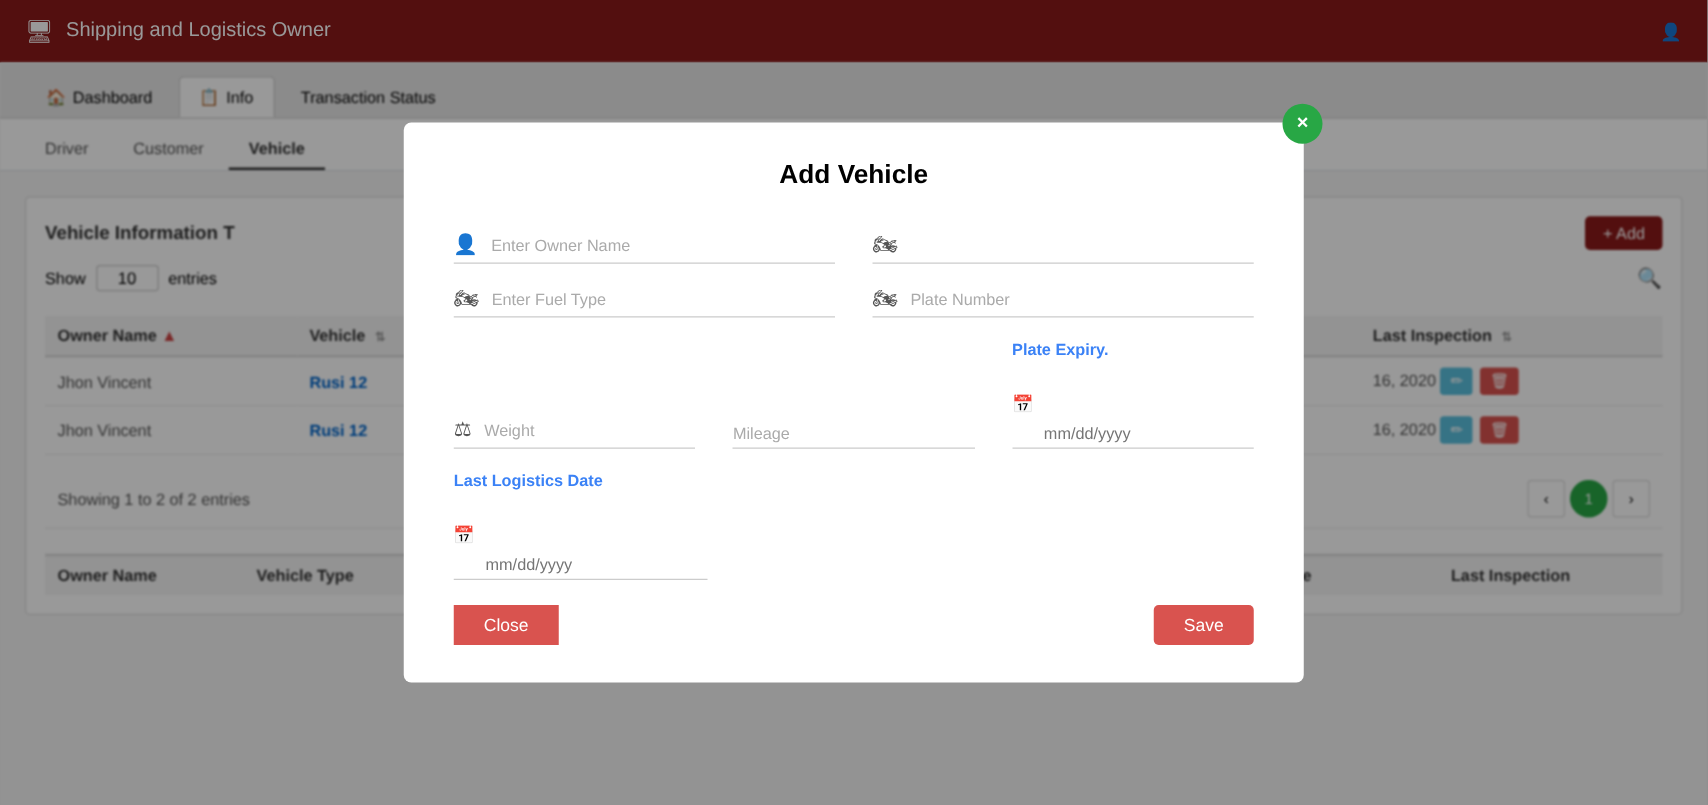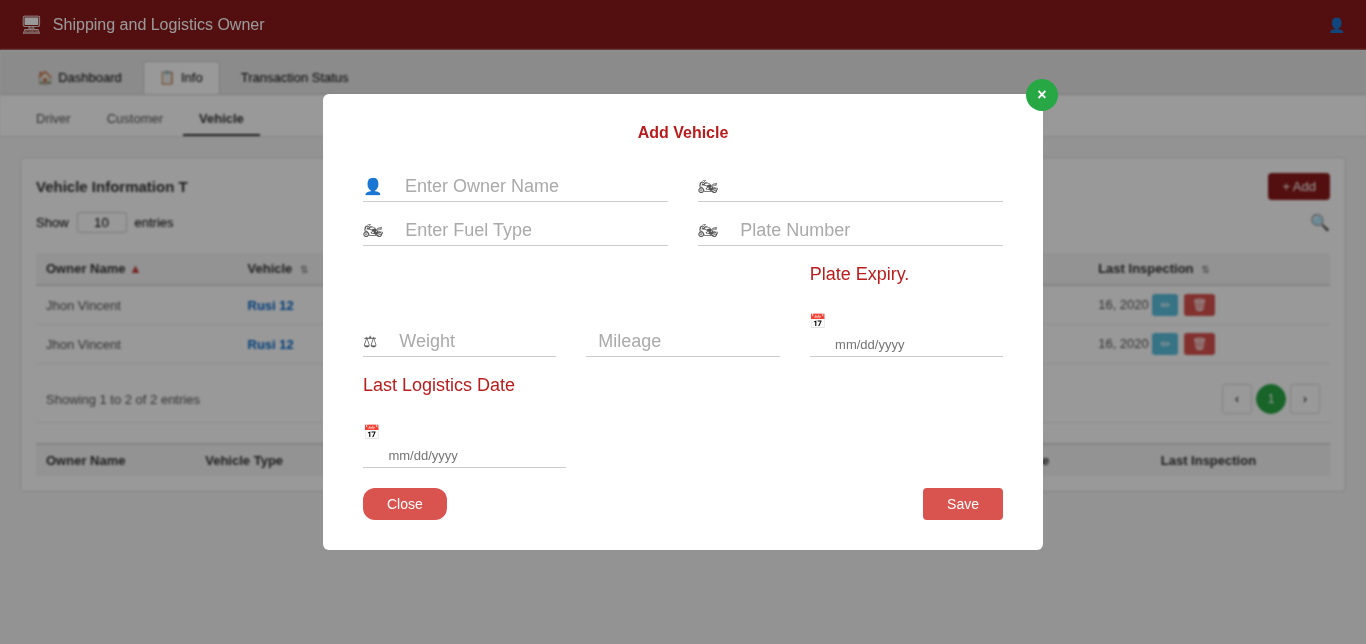--- a/index.html
+++ b/index.html
@@ -195,23 +195,23 @@
     
     .modal {
       background: white;
       border-radius: 6px;
       width: 720px;
       padding: 30px 40px;
       position: relative;
     }
     .modal-title {
       text-align: center;
-      font-size: 16px;
+      font-size: 21px;
       font-weight: bold;
-      color: #b91c1c;
+      color: #000000;
       margin-bottom: 34px;
     }
     .modal-close {
       position: absolute;
       top: -15px;
       right: -15px;
       width: 32px;
       height: 32px;
       background: #28a745;
       color: white;
@@ -236,35 +236,35 @@
       align-items: center;
       gap: 10px;
       border-bottom: 1px solid #ccc;
       padding-bottom: 4px;
     }
     .field-icon { color: #555; font-size: 16px; flex-shrink: 0; }
     .form-field input {
       border: none;
       outline: none;
       width: 100%;
-      font-size: 18px;
+      font-size: 13px;
       color: #555;
       background: transparent;
-      margin-left: 12px;
     }
     .form-field input::placeholder { color: #aaa; }
 
     .form-field-dated {
       display: flex;
       flex-direction: column;
       gap: 4px;
     }
     .form-field-dated label {
-      font-size: 18px;
-      color: #b91c1c;
+      font-size: 13px;
+      color: #3b82f6;
+      font-weight: bold;
     }
     .dated-input-wrap {
       display: flex;
       align-items: center;
       gap: 8px;
       border-bottom: 1px solid #ccc;
       padding-bottom: 4px;
     }
     .dated-input-wrap input {
       border: none;
@@ -297,21 +297,21 @@
     .modal-footer {
       display: flex;
       justify-content: space-between;
       margin-top: 20px;
     }
     .close-btn {
       background: #d9534f;
       color: white;
       border: none;
       padding: 8px 24px;
-      border-radius: 12px;
+      border-radius: 0;
       cursor: pointer;
       font-size: 14px;
       text-align: right;
     }
     .save-btn {
       background: #d9534f;
       color: white;
       border: none;
       padding: 8px 24px;
       border-radius: 4px;

